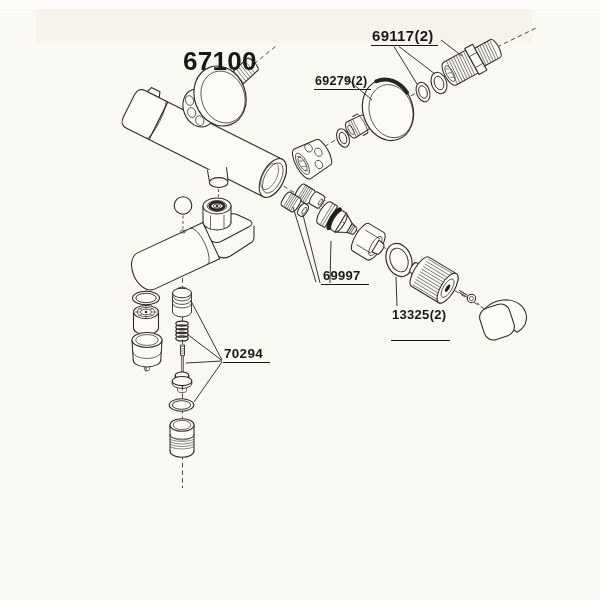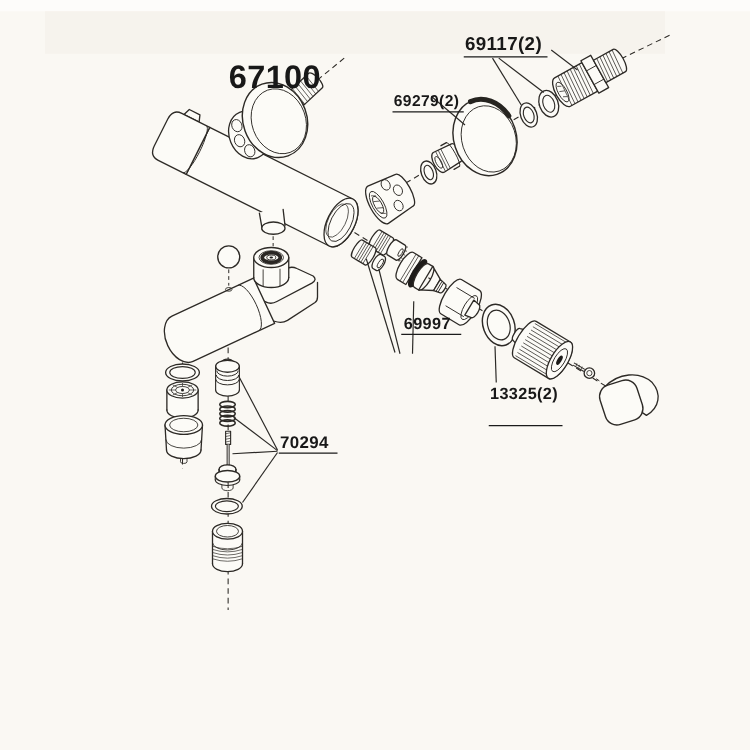--- a/index.html
+++ b/index.html
@@ -290,16 +290,16 @@
     <path class="ldr" d="M222,360 L191,301"></path>
     <path class="ldr" d="M222,360.5 L187,334"></path>
     <path class="ldr" d="M222,361 L186,363"></path>
     <path class="ldr" d="M222,362 L194,402"></path>
   </g>
 </svg>
 
   <div class="plabel" style="left:183px;top:20px;font-size:26px;margin-top:28px;">67100</div>
   <div class="plabel ul" style="left:371px;top:28px;font-size:15px;padding:0 4px 1px 1px;">69117(2)</div>
   <div class="plabel ul" style="left:314px;top:75px;font-size:12.5px;padding:0 4px 1px 1px;">69279(2)</div>
-  <div class="plabel ul" style="left:321px;top:252px;font-size:13px;padding:0 8px 1px 2px;text-align:center;">69997</div>
+  <div class="plabel ul" style="left:321px;top:269px;font-size:13px;padding:0 8px 1px 2px;text-align:center;">69997</div>
   <div class="plabel ul" style="left:391px;top:308px;font-size:13px;padding:0 4px 18px 1px;">13325(2)</div>
   <div class="plabel ul" style="left:223px;top:347px;font-size:13.5px;padding:0 7px 1px 1px;">70294</div>
 </div>
 
 </body></html>

